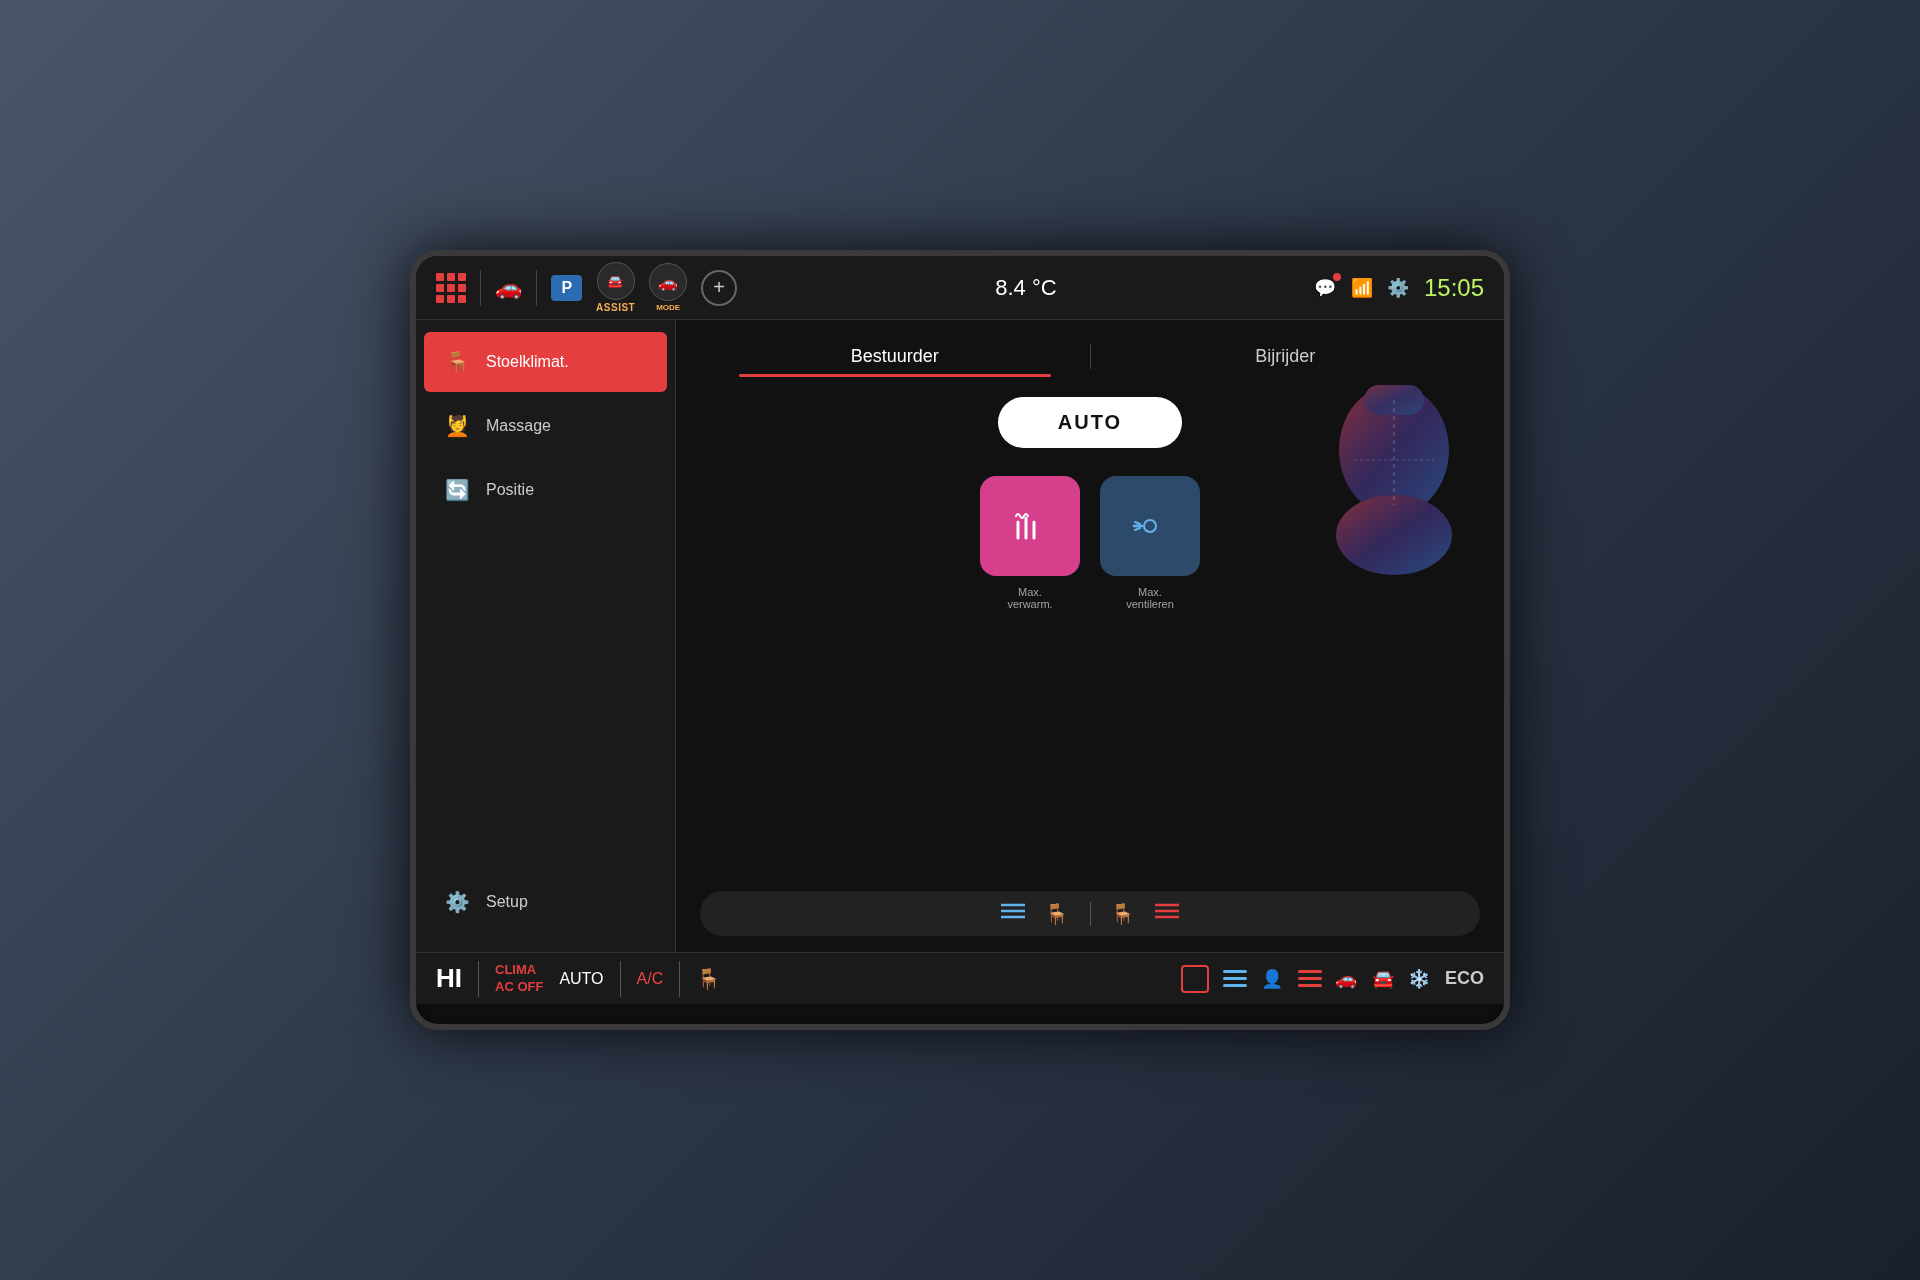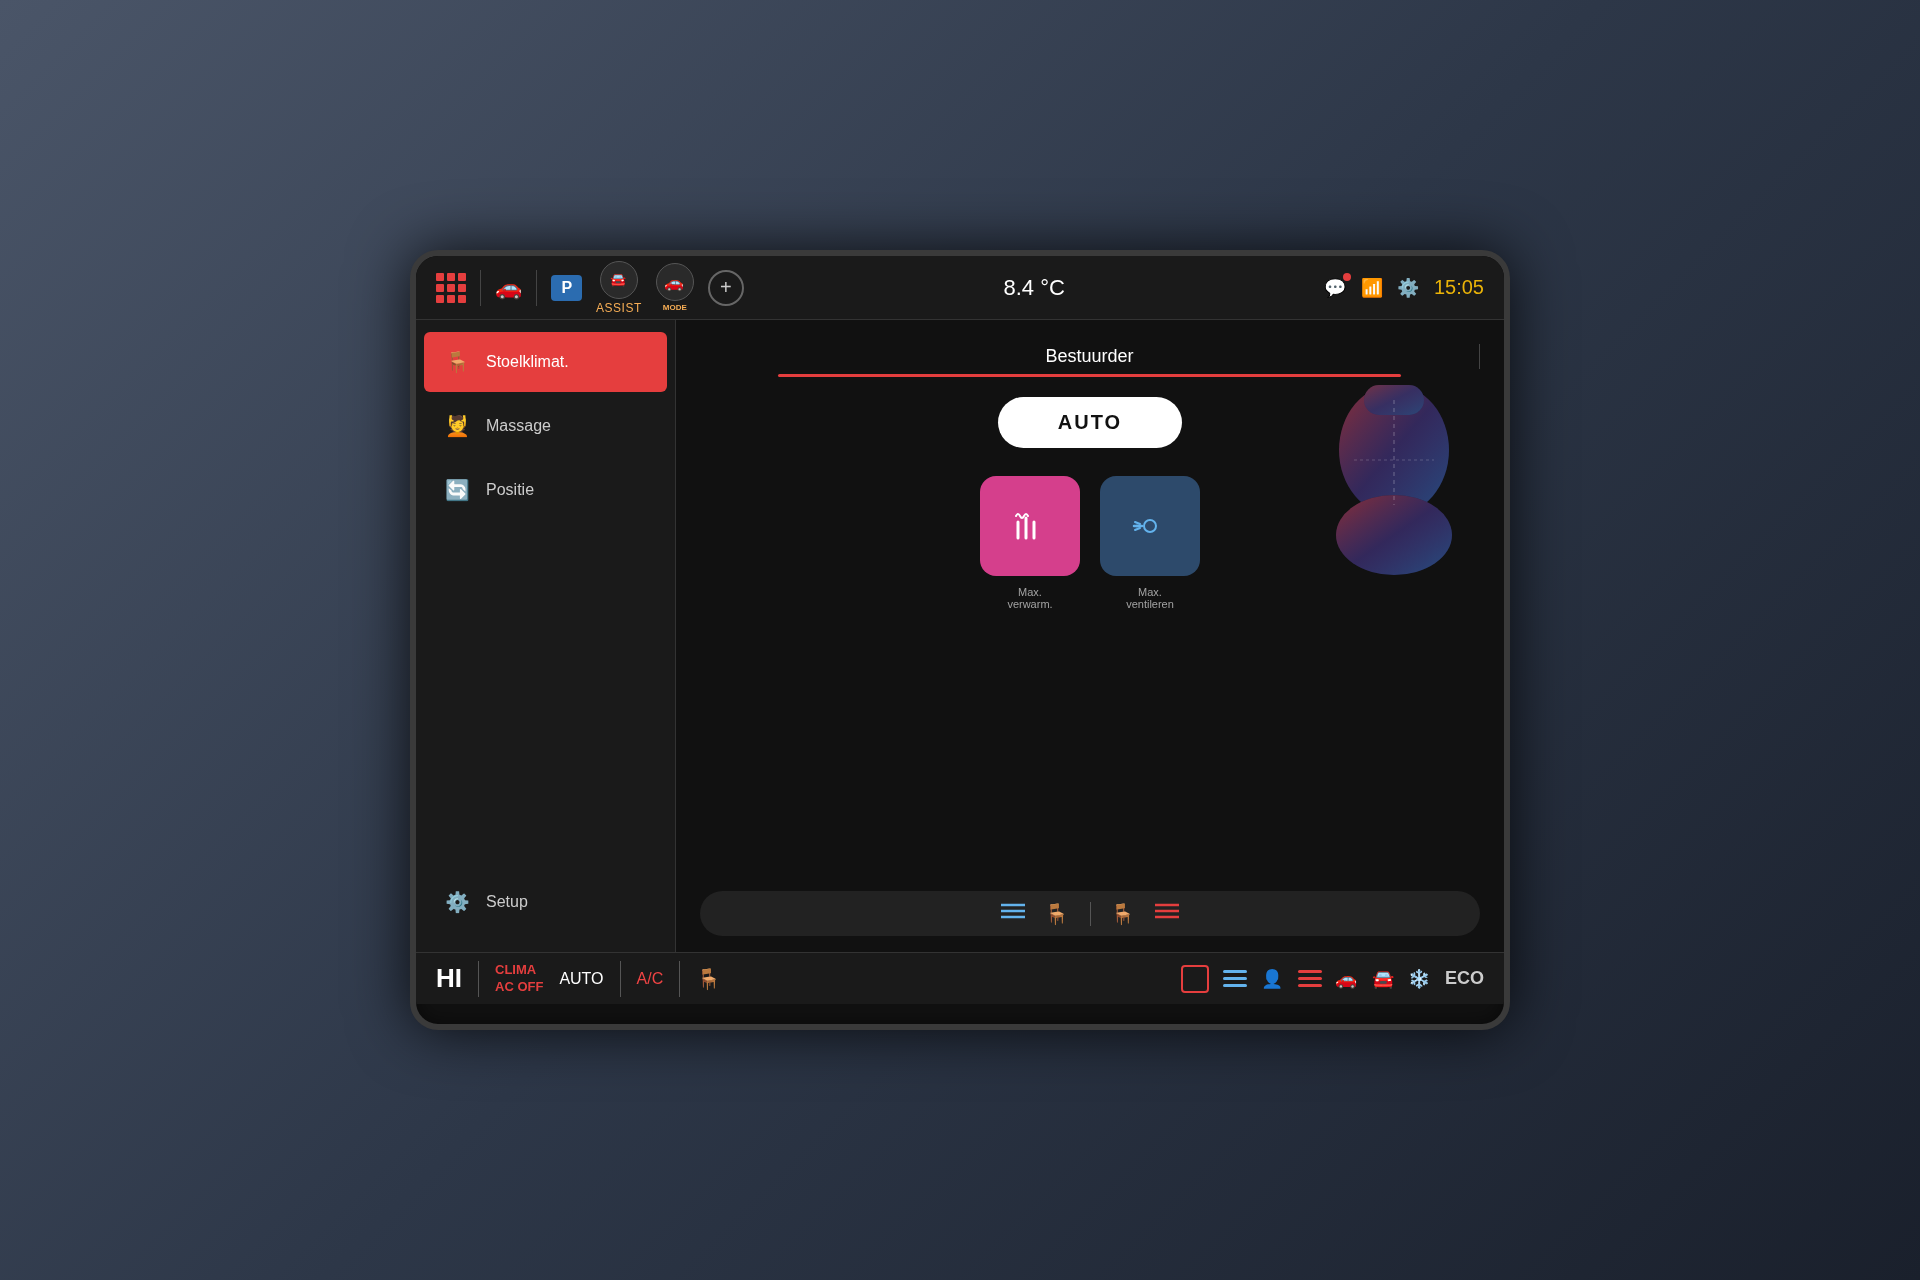--- a/index.html
+++ b/index.html
@@ -95,23 +95,23 @@
       border-radius: 50%;
       background: #2a2a2a;
       border: 1.5px solid #555;
       display: flex;
       align-items: center;
       justify-content: center;
       color: #f6ad55;
       font-size: 13px;
     }
     .nav-icon-btn .icon-label {
-      font-size: 12px;
+      font-size: 10px;
       color: #f6ad55;
-      font-weight: normal;
+      font-weight: bold;
       letter-spacing: 0.5px;
     }
 
     .mode-icon-btn {
       display: flex;
       flex-direction: column;
       align-items: center;
       gap: 2px;
     }
     .mode-icon-btn .icon-circle {
@@ -174,22 +174,22 @@
       position: absolute;
       top: -4px;
       right: -4px;
       width: 8px;
       height: 8px;
       background: #e53e3e;
       border-radius: 50%;
     }
 
     .time-display {
-      color: #eab308;
-      font-size: 20px;
+      color: #bef264;
+      font-size: 24px;
       font-weight: 500;
     }
 
     
     .main-content {
       display: flex;
       height: calc(100% - 64px - 72px);
     }
 
     
@@ -550,20 +550,23 @@
       </div>
     </div>
 
     <div class="right-panel">
 
       <div class="tabs-container">
         <div class="tab active">
           <span>Bestuurder</span>
         </div>
         <div class="tab-divider"></div>
+        <div class="tab">
+          <span>Bijrijder</span>
+        </div>
       </div>
 
       <div class="auto-btn-wrap">
         <button class="auto-btn">AUTO</button>
       </div>
 
       <div class="mode-buttons">
 
         <div class="mode-btn">
           <div class="mode-btn-icon heat">

